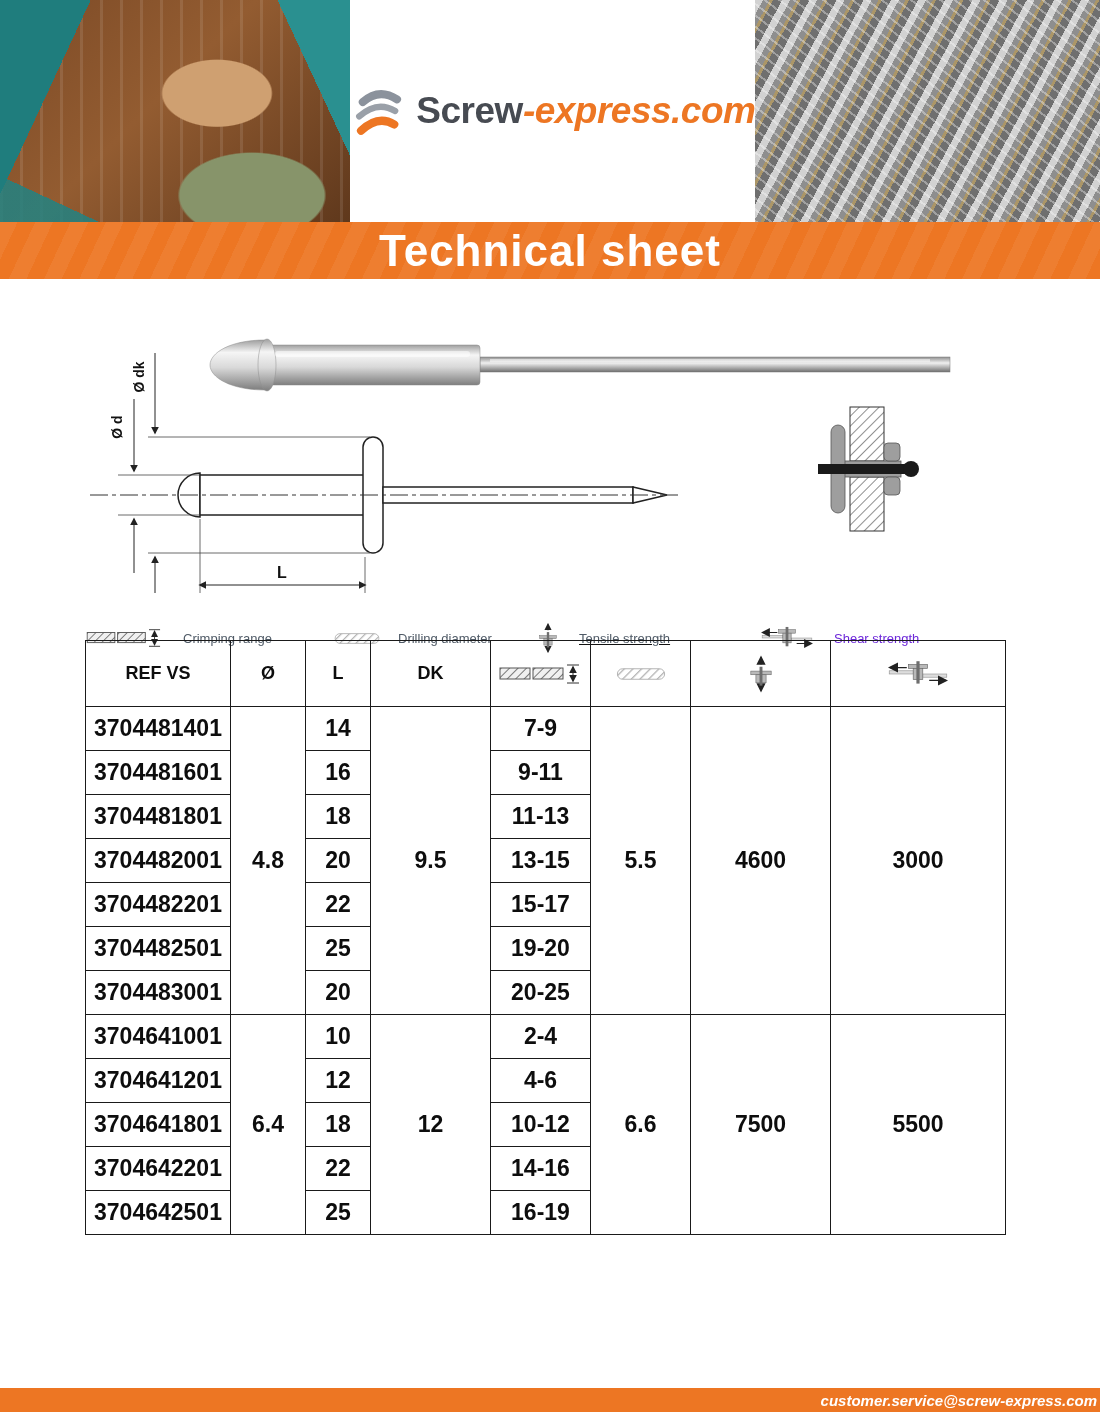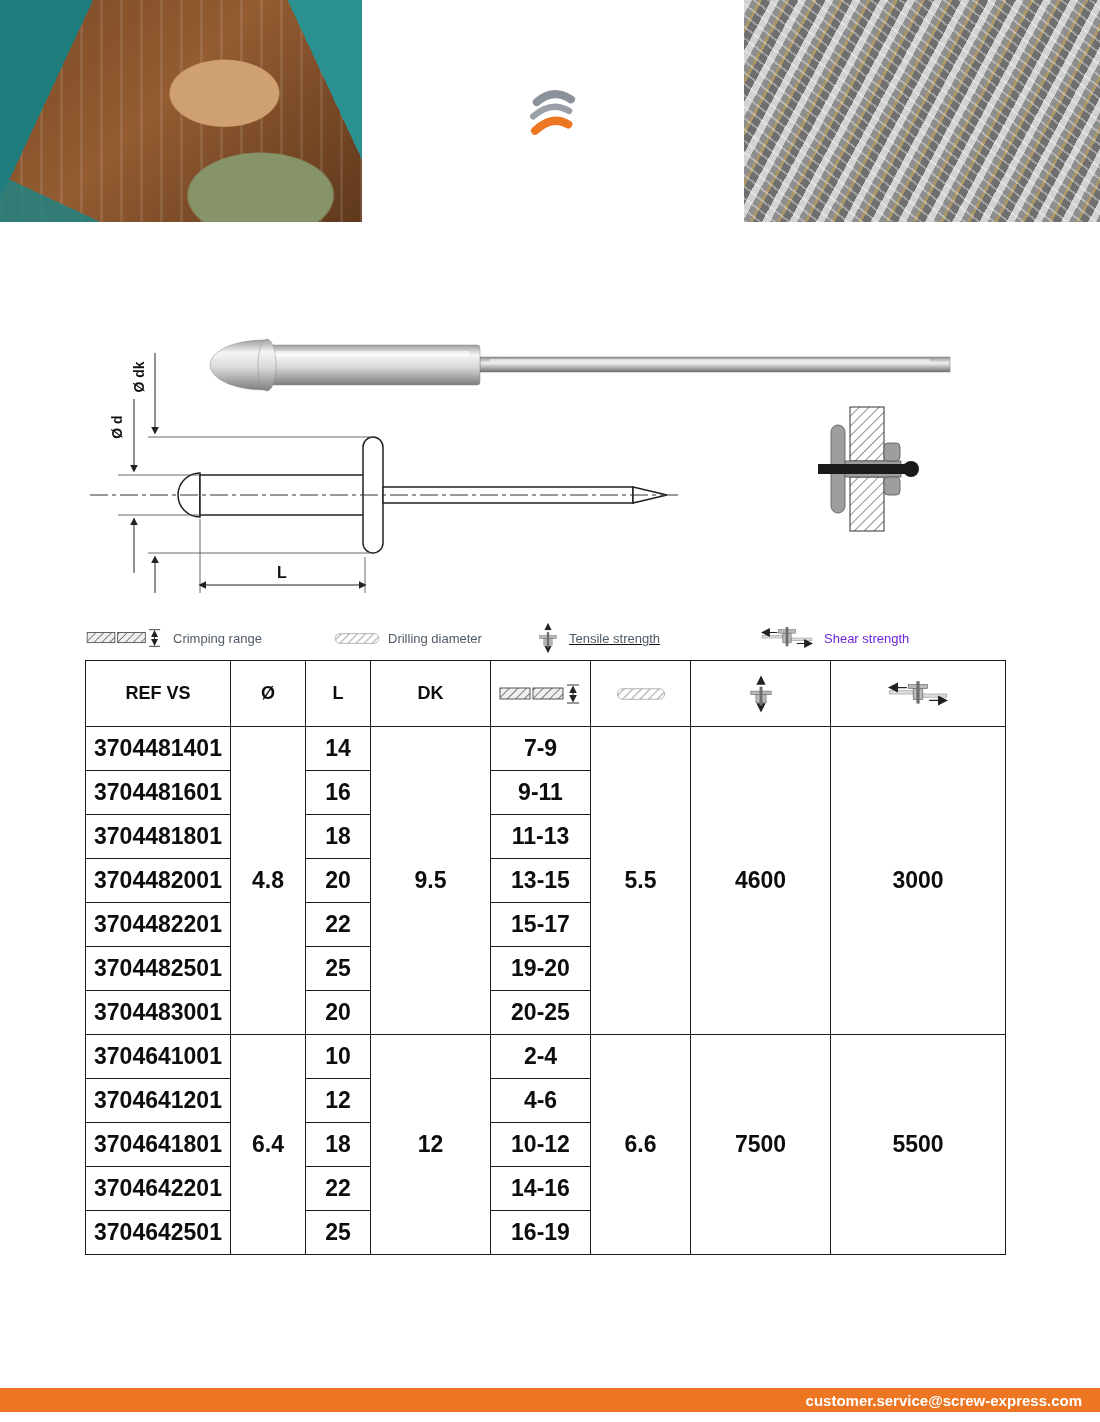--- a/index.html
+++ b/index.html
@@ -46,46 +46,47 @@
       var(--orange);
     display:flex; align-items:center; justify-content:center;
   }
   .title-banner h1 { color:#fff; font-size:44px; font-weight:800; letter-spacing:1px; }
 
   
   .diagram-svg { position:absolute; left:60px; top:295px; }
 
   
   .legend { position:absolute; top:620px; left:0; width:1100px; height:36px; }
-  .legend-item { position:absolute; top:0; display:flex; align-items:center; gap:8px; height:36px; }
+  .legend-item { position:absolute; top:0; display:flex; align-items:center; gap:18px; height:36px; }
   .legend-item:nth-child(1){ left:85px; }
   .legend-item:nth-child(2){ left:334px; }
   .legend-item:nth-child(3){ left:535px;text-decoration:underline; }
   .legend-item:nth-child(4){ left:758px; }
   .legend-label { font-size:13px; color:#4f5a66; }
   .legend-item:nth-child(4) .legend-label { color:#6d28d9; }
 
   
   .spec-table {
-    position:absolute; left:85px; top:660px; width:920px;
+    position:absolute; left:85px; top:640px; width:920px;
     border-collapse:collapse; table-layout:fixed;
   }
   .spec-table th, .spec-table td {
     border:1.5px solid #1a1a1a; text-align:center; vertical-align:middle;
     font-weight:bold; color:#0d0d0d; padding:0;
   }
   .spec-table thead th { height:66px; font-size:18px; }
   .spec-table tbody td { height:44px; font-size:23px; }
 
   
   .bottom-bar {
     position:absolute; left:0; top:1388px; width:1100px; height:24px;
     background:var(--orange);
     display:flex; align-items:center; justify-content:flex-end;
-    padding-right:18px;
+    padding-right:3px;
+    font-style:italic;
   }
   .footer-email { color:#fff; font-size:15px; font-weight:bold; cursor:pointer; }
 
   .th-icon, .legend-icon { display:block; margin:0 auto; }
   .defs-holder { position:absolute; width:0; height:0; overflow:hidden; }
 </style>
 </head>
 <body>
 
 <svg class="defs-holder" aria-hidden="true">
@@ -148,24 +149,28 @@
 <div class="page">
 
   <header class="top-header">
     <div class="photo photo-left"></div>
     <div class="logo-area">
       <svg width="58" height="54" viewBox="0 0 64 60">
         <path d="M14 20 Q32 4 52 17" stroke="#8b929c" stroke-width="9" fill="none" stroke-linecap="round"></path>
         <path d="M10 36 Q30 18 50 30" stroke="#9aa0a8" stroke-width="7" fill="none" stroke-linecap="round"></path>
         <path d="M12 52 Q31 34 49 45" stroke="#ED7623" stroke-width="9" fill="none" stroke-linecap="round"></path>
       </svg>
+      <span class="logo-text"><span class="logo-screw">Screw</span><span class="logo-express">-express.com</span></span>
     </div>
     <div class="photo photo-right"></div>
   </header>
 
+  <div class="title-banner">
+    <h1>Technical sheet</h1>
+  </div>
 
   <svg class="diagram-svg" width="980" height="318" viewBox="0 0 980 318">
 
     <g>
       <rect x="420" y="62" width="470" height="15" fill="url(#g-rod)" stroke="#7a7a7a" stroke-width="0.5"></rect>
       <rect x="205" y="50" width="215" height="40" rx="3" fill="url(#g-metal)" stroke="#8a8a8a" stroke-width="0.5"></rect>
       <path d="M205,45 C170,45 150,58 150,70 C150,82 170,95 205,95 Z" fill="url(#g-metal)" stroke="#8a8a8a" stroke-width="0.5"></path>
       <ellipse cx="207" cy="70" rx="9" ry="26" fill="url(#g-metal)" stroke="#8f8f8f" stroke-width="0.5"></ellipse>
       <rect x="215" y="56" width="195" height="6" rx="3" fill="#ffffff" opacity="0.55"></rect>
       <rect x="430" y="64" width="440" height="3" fill="#ffffff" opacity="0.5"></rect>

